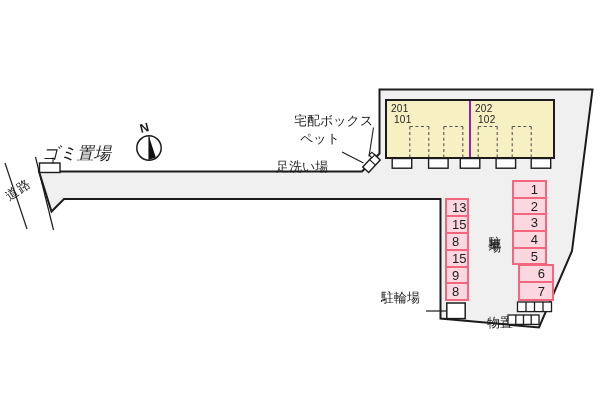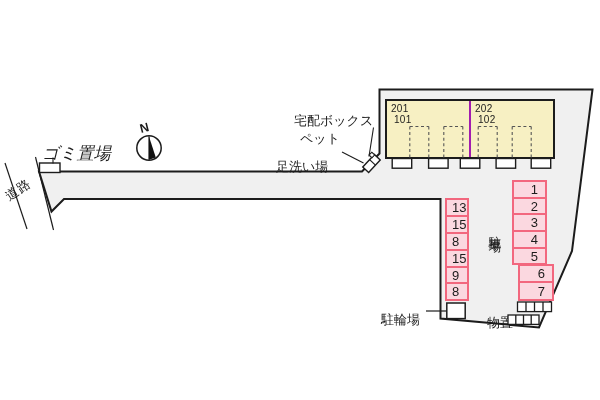--- a/index.html
+++ b/index.html
@@ -36,21 +36,21 @@
   #col-left .pspace{height:18.9px;}
   
   #lbl-gomi{left:42px;top:147px;font-size:17px;font-style:italic;}
   #lbl-road{left:4px;top:183px;transform:rotate(-34deg);letter-spacing:1px;}
   #lbl-north{left:140px;top:122px;font-size:12.5px;font-weight:600;transform:rotate(-14deg);}
   #lbl-takuhai{left:294px;top:114px;width:80px;}
   #lbl-pet{left:299px;top:132px;width:42px;text-align:center;}
   #lbl-ashiarai{left:276px;top:144px;margin-top:16px;}
   #lbl-chusha{left:488px;top:226px;font-size:12.5px;writing-mode:vertical-rl;letter-spacing:2px;line-height:14px;}
   #lbl-monooki{left:487px;top:316px;}
-  #lbl-churin{left:381px;top:313px;}
+  #lbl-churin{left:381px;top:291px;}
   svg{display:block;}
 </style>
 </head>
 <body>
 
 <div id="stage">
 
   <svg class="layer" width="600" height="400" viewBox="0 0 600 400">
     <line x1="5" y1="163" x2="27" y2="229" stroke="#1c1c1c" stroke-width="1.2"></line>
     <line x1="35.5" y1="157" x2="53.5" y2="230" stroke="#1c1c1c" stroke-width="1.2"></line>

